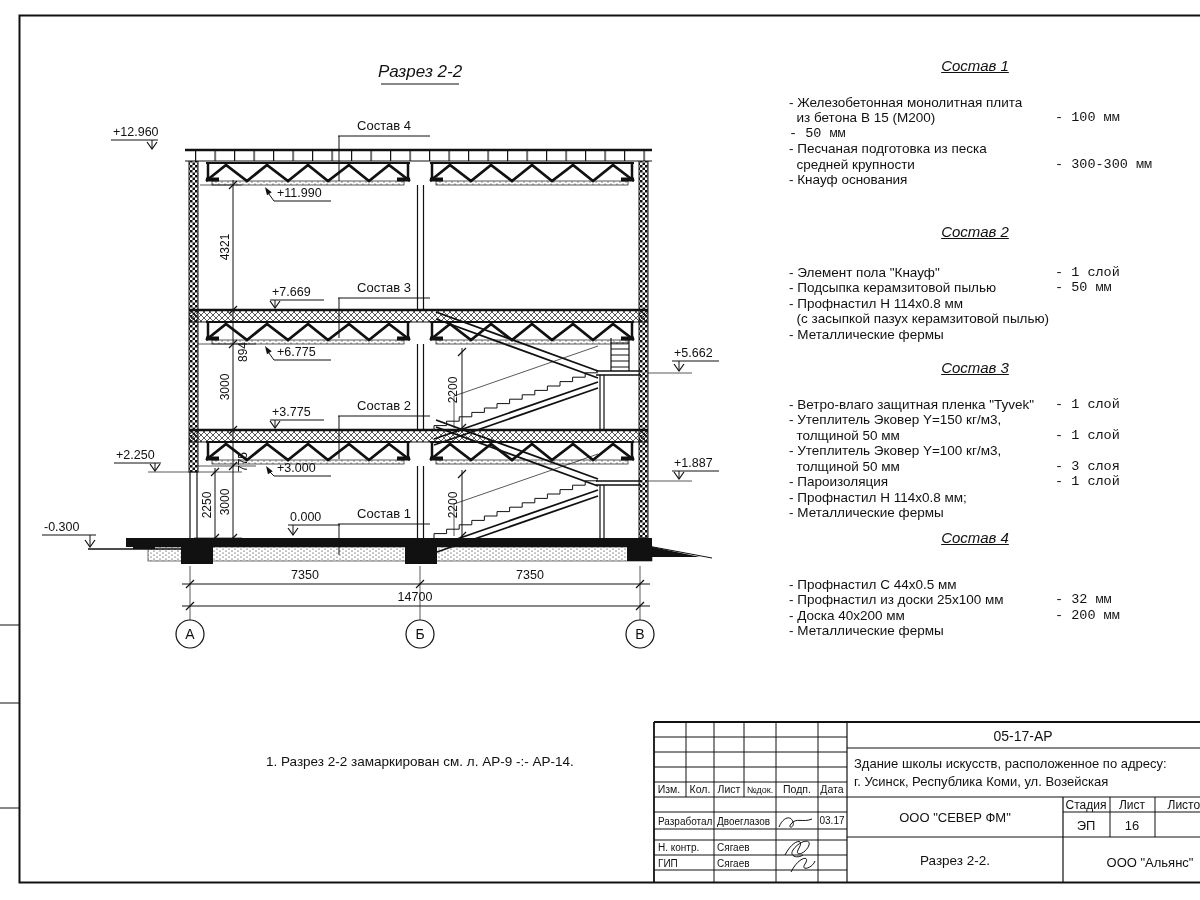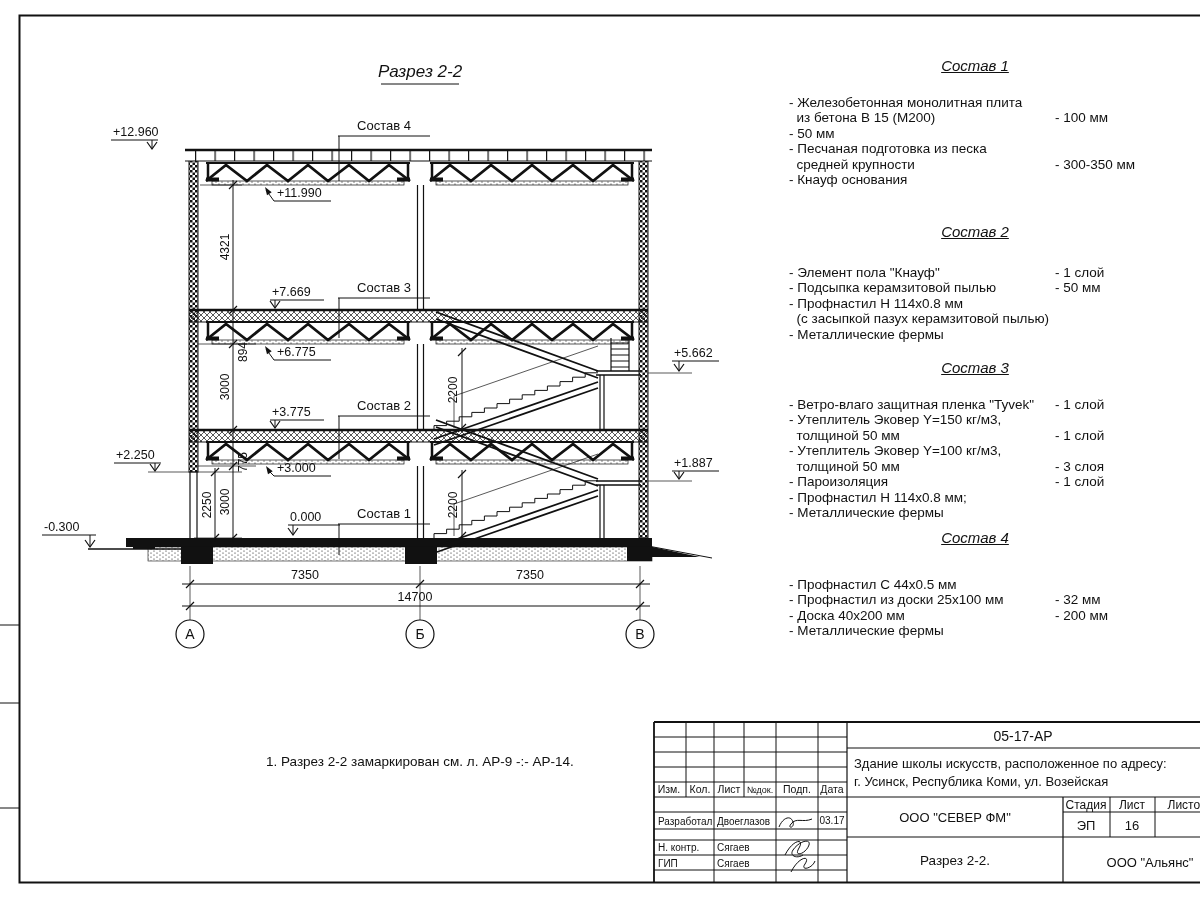--- a/index.html
+++ b/index.html
@@ -22,21 +22,21 @@
   .f17{font-size:17px;font-style:italic}
   
   .spec{position:absolute;left:789px;width:372px;font-size:13.5px;line-height:15.5px;}
   .spec h3{margin:0;text-align:center;font-size:15px;font-weight:normal;
            font-style:italic;text-decoration:underline;}
   .spec .items{margin-top:21px;}
   .s1{top:58px}.s2{top:224px}.s3{top:360px}.s4{top:530px}
   .s2 .items{margin-top:25px}.s4 .items{margin-top:31px}
   .item{display:flex;align-items:flex-end;}
   .item .txt{width:266px;white-space:pre-line;}
-  .item .val{flex:1;white-space:nowrap;}
+  .item .val{flex:1;white-space:nowrap;font-family:Liberation Mono, monospace;}
 </style>
 </head>
 <body>
 
 <div class="page">
 
 <svg width="1200" height="900" viewBox="0 0 1200 900">
   <defs>
     <pattern id="wall" width="5" height="5" patternUnits="userSpaceOnUse">
       <rect width="5" height="5" fill="#fff"></rect>
@@ -267,21 +267,21 @@
           <div class="txt">- Железобетонная монолитная плита
 &nbsp;&nbsp;из бетона В 15 (М200)</div>
           <div class="val">- 100 мм</div>
         </div>
     <div class="item">
           <div class="val">- 50 мм</div>
         </div>
     <div class="item">
           <div class="txt">- Песчаная подготовка из песка
 &nbsp;&nbsp;средней крупности</div>
-          <div class="val">- 300-350 мм</div>
+          <div class="val">- 300-300 мм</div>
         </div>
     <div class="item">
           <div class="txt">- Кнауф основания</div>
           <div class="val"></div>
         </div>
   </div>
 </div>
 
 <div class="spec s2">
   <h3>Состав 2</h3>

